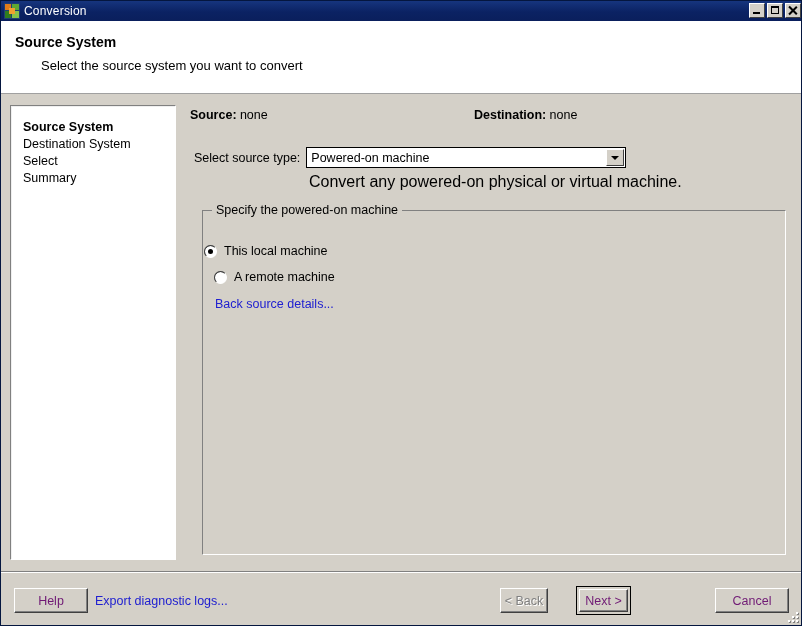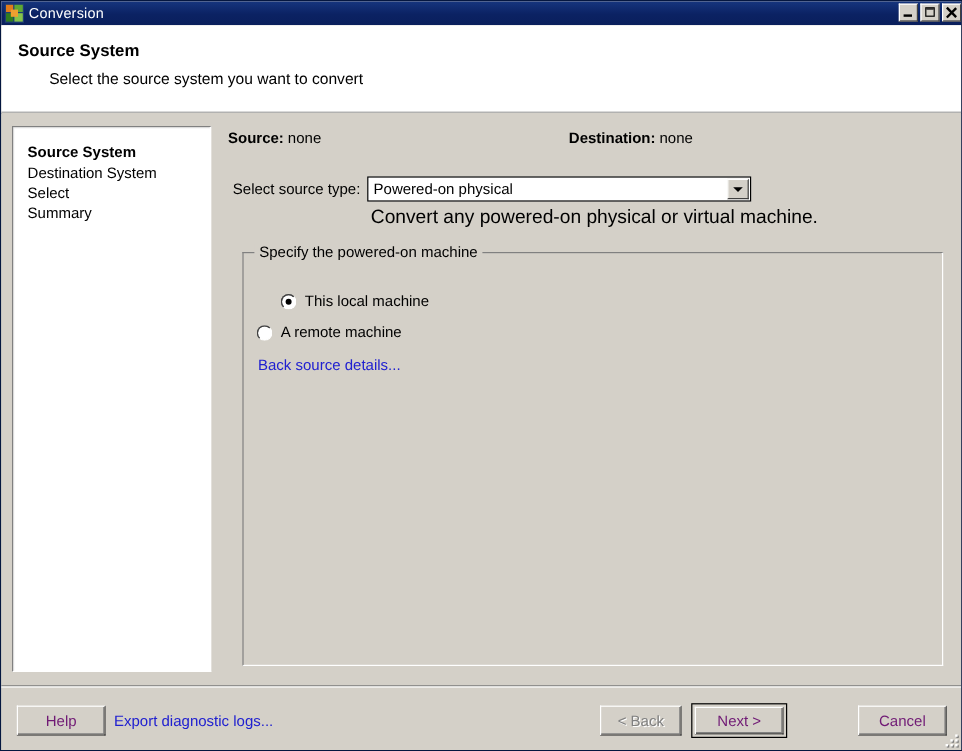--- a/index.html
+++ b/index.html
@@ -268,21 +268,21 @@
     font-size: 12.5px;
     color: #000000;
     white-space: nowrap;
   }
   .radio-row {
     position: absolute;
     display: flex;
     align-items: center;
     cursor: default;
   }
-  .radio-row.r1 { left: 11px; top: 33px; padding-left: 20px; }
+  .radio-row.r1 { left: 1px; top: 33px; }
   .radio-row.r2 { left: 11px; top: 59px; }
   .radio {
     width: 13px; height: 13px;
     border-radius: 50%;
     background: #ffffff;
     border: 1px solid #808080;
     border-right-color: #ffffff;
     border-bottom-color: #ffffff;
     box-shadow: 0 0 0 1px #d4d0c8;
     box-sizing: border-box;
@@ -354,22 +354,22 @@
     color: #701a75;
     display: flex;
     align-items: center;
     justify-content: center;
     cursor: default;
     box-shadow: inset -1px -1px 0 0 #808080;
     white-space: nowrap;
   }
   .btn.disabled { color: #808080; text-shadow: 1px 1px 0 #ffffff; }
   .btn-help   { left: 13px;  top: 16px; width: 74px; height: 25px; }
-  .btn-back   { left: 499px; top: 16px; width: 68px; height: 25px; }
-  .btn-next   { left: 575px; top: 14px; width: 80px; height: 29px;
+  .btn-back   { left: 499px; top: 16px; width: 48px; height: 25px; }
+  .btn-next   { left: 575px; top: 14px; width: 55px; height: 29px;
                 border: 1px solid #000000; box-shadow: none; padding: 2px; }
   .btn-next .inner {
     width: 100%; height: 100%;
     background: #d4d0c8;
     border-top: 1px solid #ffffff;
     border-left: 1px solid #ffffff;
     border-right: 1px solid #404040;
     border-bottom: 1px solid #404040;
     box-shadow: inset -1px -1px 0 0 #808080;
     box-sizing: border-box;
@@ -453,21 +453,21 @@
         </div>
         <div class="sd-dest">
           <span class="lbl">Destination:</span>
           <span class="val">none</span>
         </div>
       </div>
 
       <div class="select-row">
         <div class="select-label">Select source type:</div>
         <div class="combo">
-          <div class="combo-text">Powered-on physical</div>
+          <div class="combo-text">Powered-on machine</div>
           <div class="combo-btn">
             <span class="combo-arrow"></span>
           </div>
         </div>
       </div>
 
       <div class="select-hint">Convert any powered-on physical or virtual machine.</div>
 
       <div class="groupbox">
         <div class="group-legend">Specify the powered-on machine</div>

